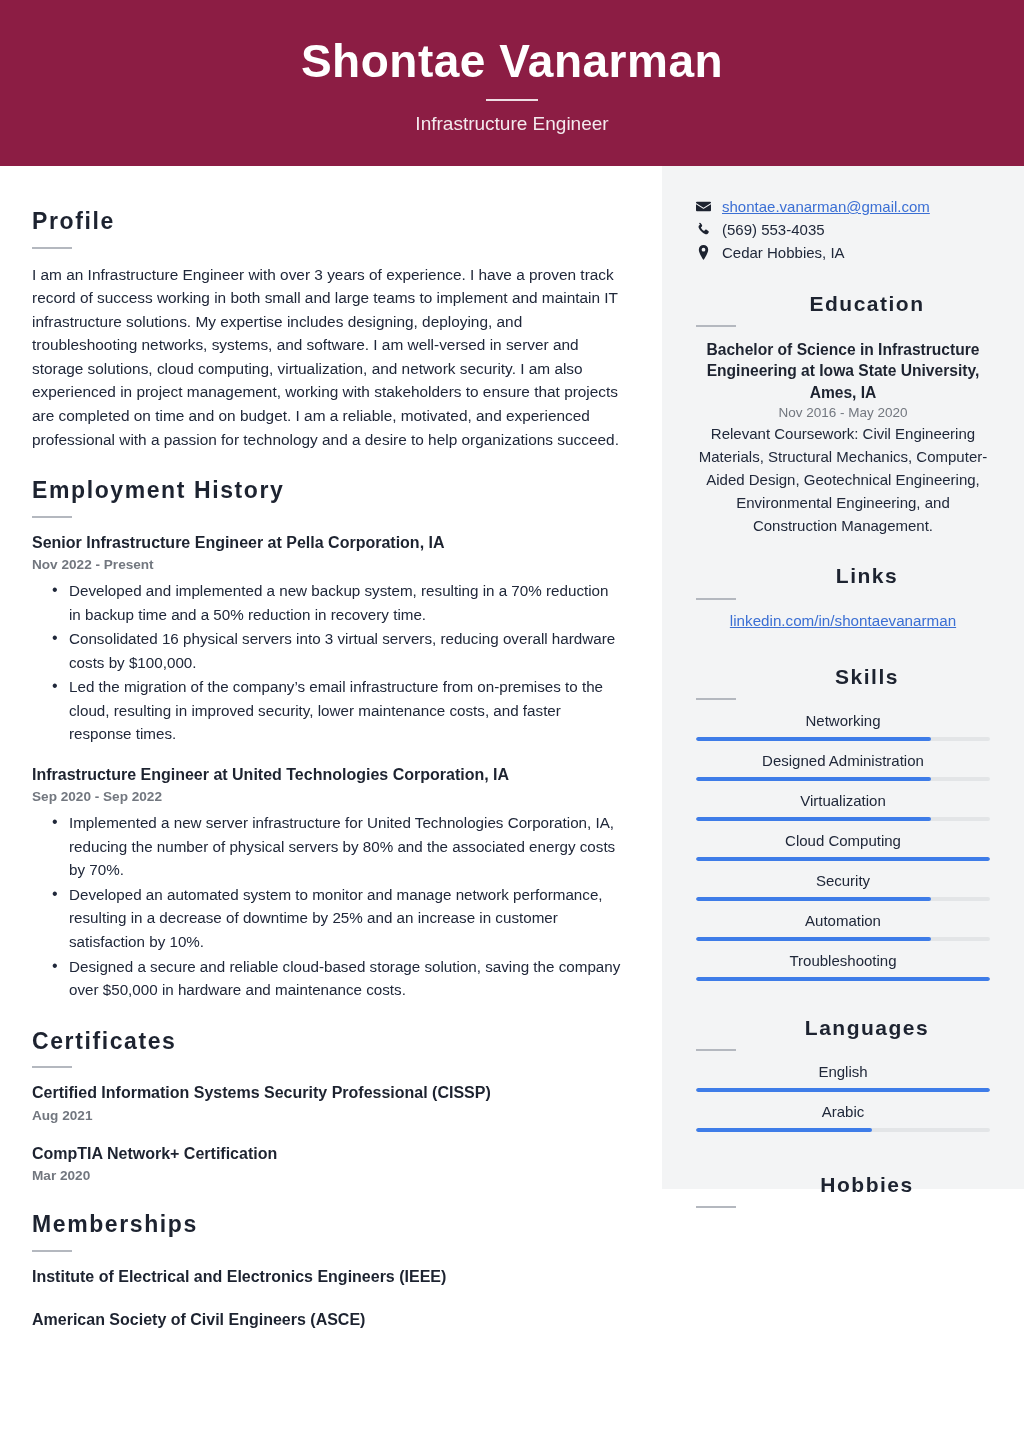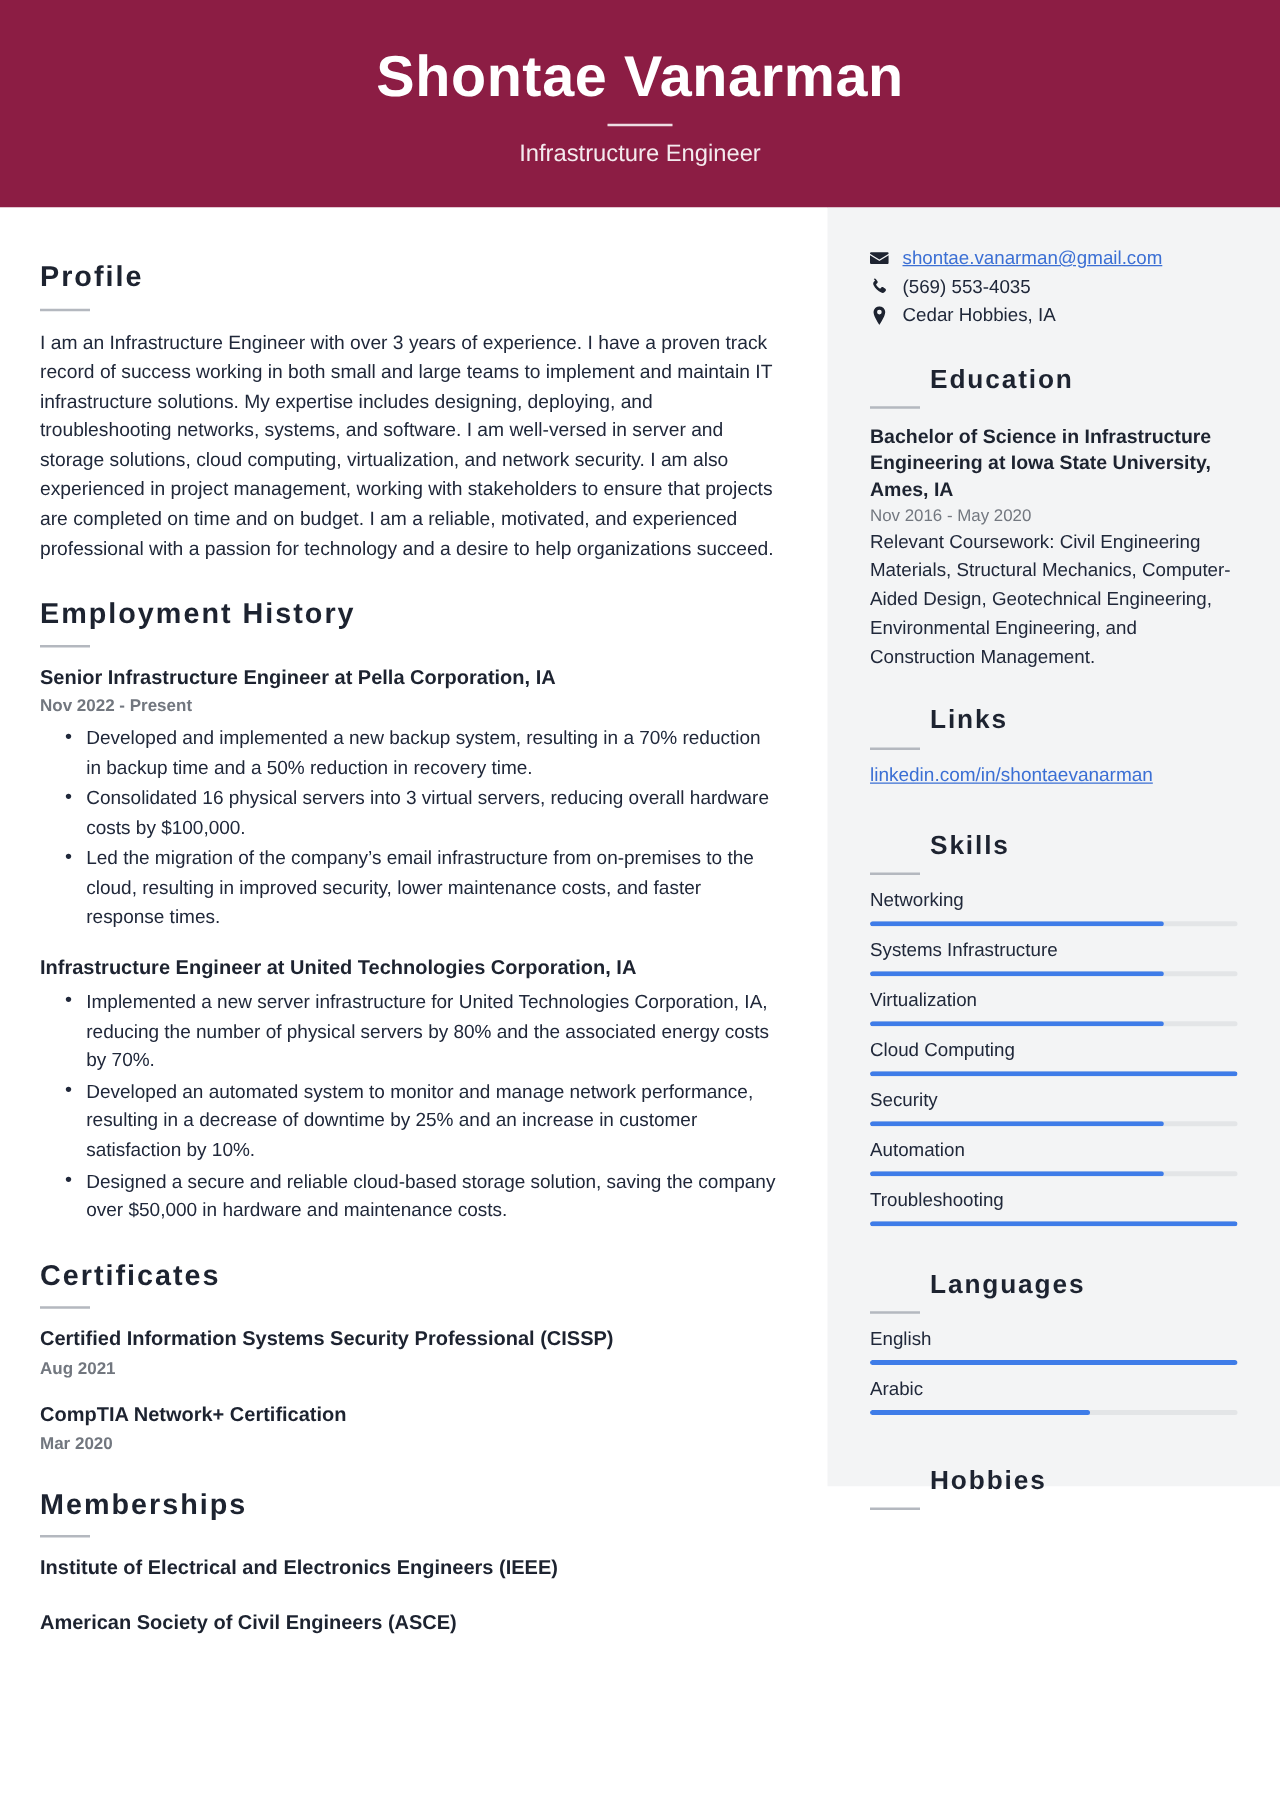--- a/index.html
+++ b/index.html
@@ -66,20 +66,21 @@
   .main-col {
     width: 662px;
     background: #ffffff;
     padding: 42px 40px 0 32px;
   }
 
   .side-col {
     width: 362px;
     background: #f3f4f5;
     padding: 32px 34px 0 34px;
+    text-align: center;
   }
 
   
   .section { margin-bottom: 26px; }
 
   .sec-head {
     font-size: 23px;
     font-weight: 700;
     letter-spacing: 1.6px;
     color: #1d2330;
@@ -253,20 +254,21 @@
           <div class="entry-date">Nov 2022 - Present</div>
           <ul class="bullets">
             <li>Developed and implemented a new backup system, resulting in a 70% reduction in backup time and a 50% reduction in recovery time.</li>
             <li>Consolidated 16 physical servers into 3 virtual servers, reducing overall hardware costs by $100,000.</li>
             <li>Led the migration of the company’s email infrastructure from on-premises to the cloud, resulting in improved security, lower maintenance costs, and faster response times.</li>
           </ul>
         </div>
 
         <div class="entry">
           <div class="entry-title">Infrastructure Engineer at United Technologies Corporation, IA</div>
+          <div class="entry-date">Sep 2020 - Sep 2022</div>
           <ul class="bullets">
             <li>Implemented a new server infrastructure for United Technologies Corporation, IA, reducing the number of physical servers by 80% and the associated energy costs by 70%.</li>
             <li>Developed an automated system to monitor and manage network performance, resulting in a decrease of downtime by 25% and an increase in customer satisfaction by 10%.</li>
             <li>Designed a secure and reliable cloud-based storage solution, saving the company over $50,000 in hardware and maintenance costs.</li>
           </ul>
         </div>
       </div>
 
       <div class="section">
         <div class="sec-head">Certificates</div>
@@ -340,21 +342,21 @@
         <div class="sec-head">Skills</div>
         <div class="sec-rule"></div>
 
         <div class="bar-item">
           <div class="bar-label">Networking</div>
           <div class="bar-track">
             <div class="bar-fill" style="width: 80%; background: rgb(62, 124, 232);"></div>
           </div>
         </div>
         <div class="bar-item">
-          <div class="bar-label">Systems Infrastructure</div>
+          <div class="bar-label">Designed Administration</div>
           <div class="bar-track">
             <div class="bar-fill" style="width: 80%; background: rgb(62, 124, 232);"></div>
           </div>
         </div>
         <div class="bar-item">
           <div class="bar-label">Virtualization</div>
           <div class="bar-track">
             <div class="bar-fill" style="width: 80%; background: rgb(62, 124, 232);"></div>
           </div>
         </div>

